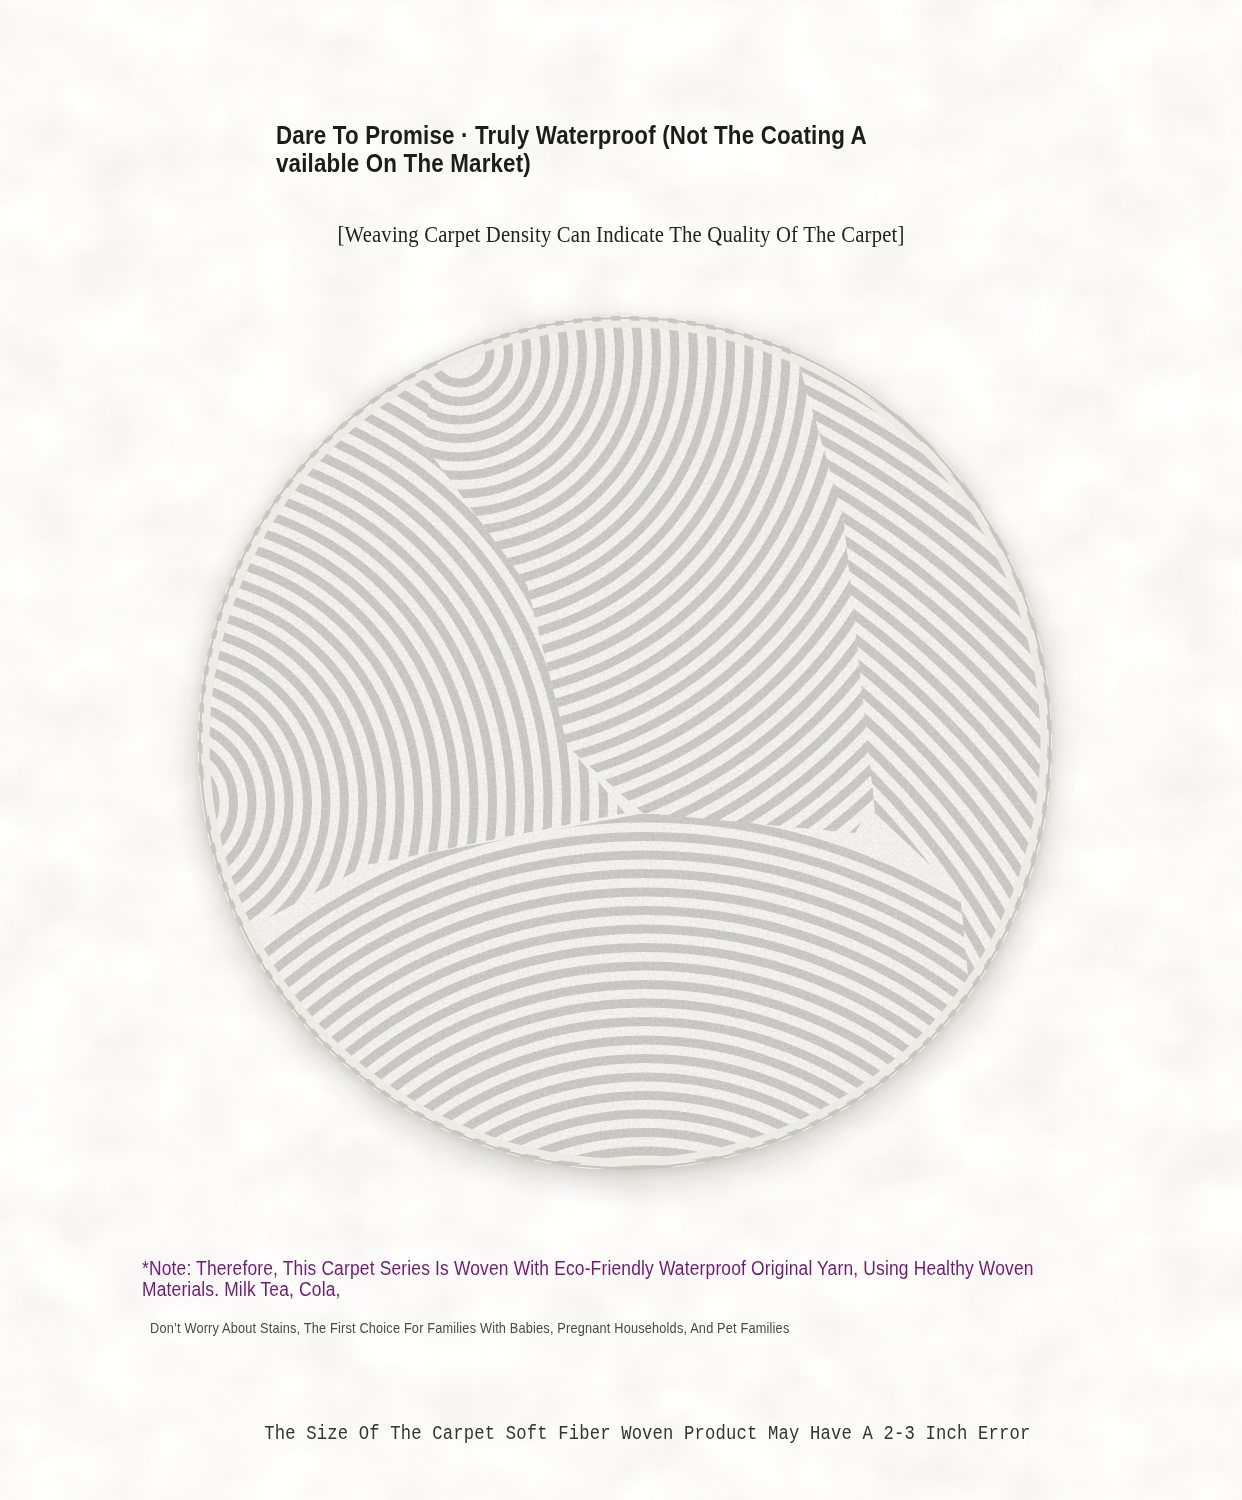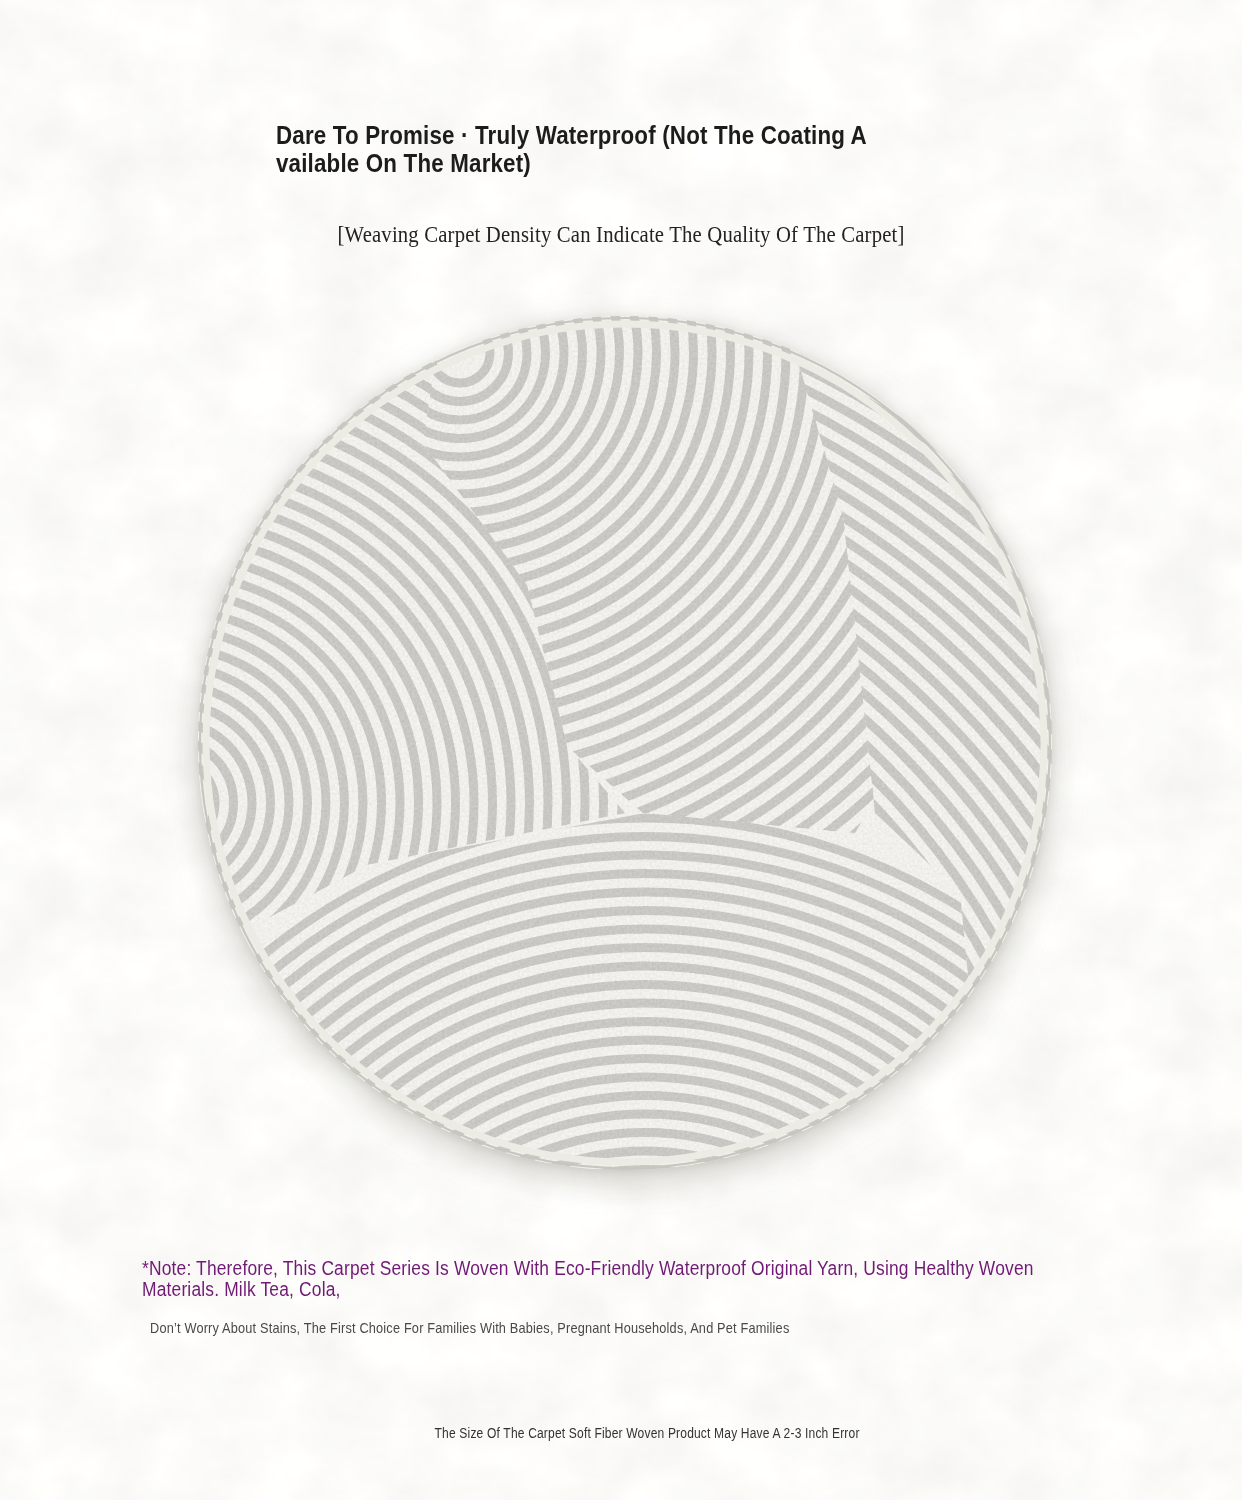--- a/index.html
+++ b/index.html
@@ -38,21 +38,21 @@
   }
   .note-1 .condensed{transform:scaleX(.87);}
   .note-2{
     left:150px;top:1305px;width:900px;
     font-size:14.5px;line-height:18px;color:#4a4945;letter-spacing:.2px;margin-top:14px;
   }
   .note-2 .condensed{transform:scaleX(.88);}
 
   .size-note{
     left:52px;top:1421px;width:1190px;text-align:center;
-    font-size:14px;line-height:25px;color:#343330;letter-spacing:.2px;
+    font-size:20px;line-height:25px;color:#343330;letter-spacing:.2px;font-family:Liberation Mono, monospace;
   }
   .size-note .condensed{transform:scaleX(.86);}
 </style>
 </head>
 <body>
 
 <svg class="paper" width="1242" height="1500" aria-hidden="true">
   <defs>
     <filter id="paperGrain" x="0" y="0" width="100%" height="100%">
       <feTurbulence type="fractalNoise" baseFrequency="0.013 0.016" numOctaves="4" seed="7"></feTurbulence>

